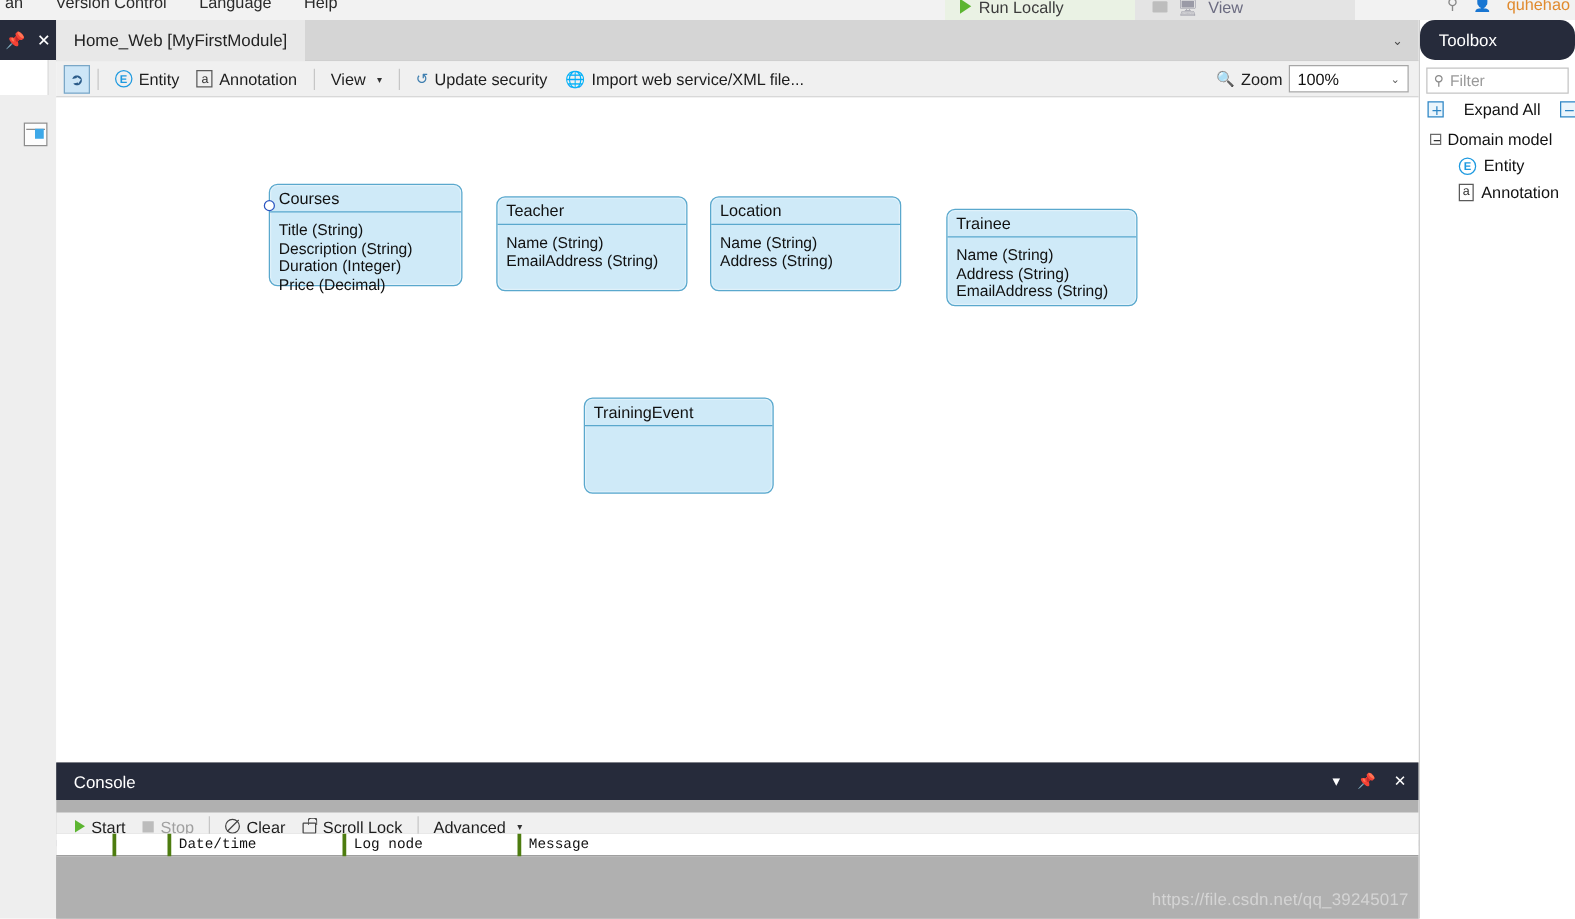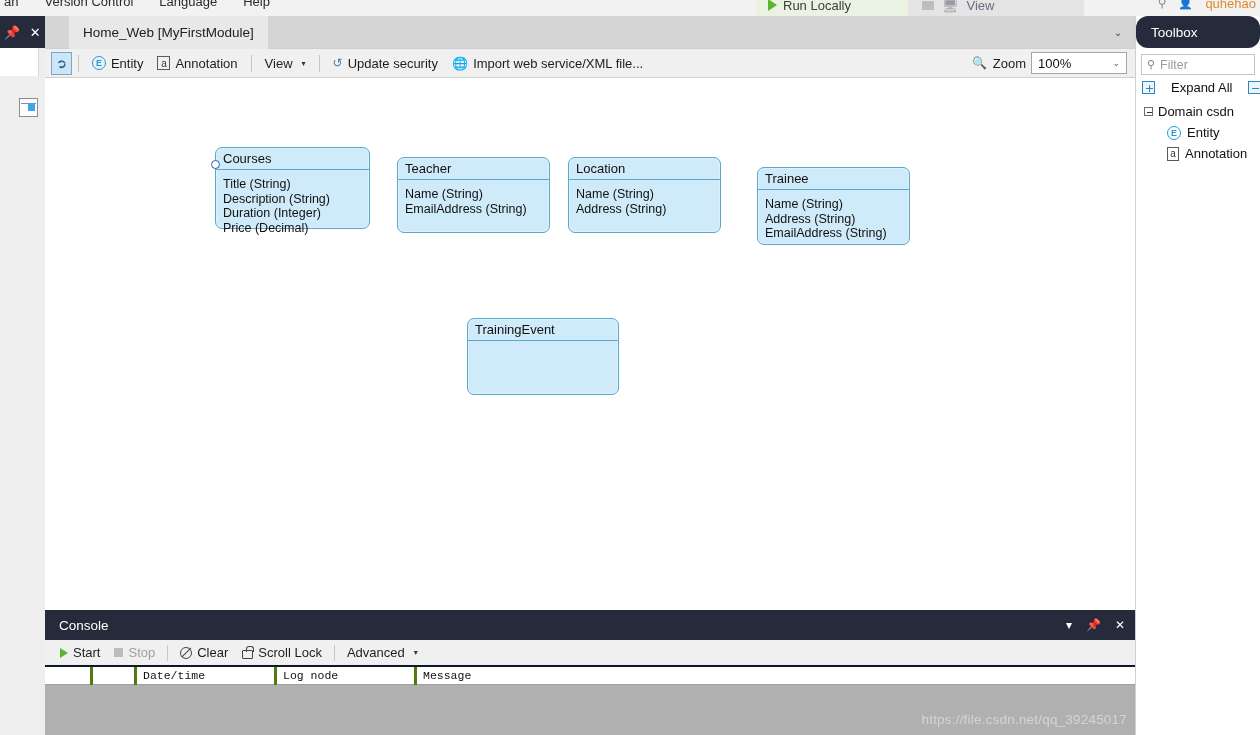--- a/index.html
+++ b/index.html
@@ -163,22 +163,22 @@
   .console-head {
     position: absolute; left: 0; top: 0; width: 1090px; height: 30px;
     background: #262b3b; color: #ffffff; display: flex; align-items: center;
     padding-left: 14px; font-size: 13.5px;
   }
   .console-head-ctrls {
     position: absolute; right: 10px; top: 0; height: 30px; display: flex;
     align-items: center; gap: 14px; color: #ffffff; font-size: 12px;
   }
   .console-toolbar {
-    position: absolute; left: 0; top: 30px; width: 1090px; height: 27px;
-    background: #f0f0f0; border-bottom: 2px solid #0f172a;
+    position: absolute; left: 0; top: 40px; width: 1090px; height: 27px;
+    background: #f0f0f0; border-bottom: 5px solid #0f172a;
     display: flex; align-items: center; padding-left: 8px;
   }
   .ct-btn { display: flex; align-items: center; gap: 5px; padding: 0 7px; font-size: 13px; color: #1d1d1d; }
   .ct-btn.dis { color: #a0a0a0; }
   .ct-sep { width: 1px; height: 16px; background: #c6c6c6; margin: 0 5px; }
   .ic-play { width:0;height:0;border-left:8px solid #5cb531;border-top:5px solid transparent;border-bottom:5px solid transparent; }
   .ic-stop { width: 9px; height: 9px; background: #bcbcbc; }
   .ic-clear {
     width: 12px; height: 12px; border: 1.4px solid #444; border-radius: 50%; position: relative;
   }
@@ -297,21 +297,21 @@
   <div class="left-rail">
     <div class="left-rail-head">
       <span class="ic">📌</span>
       <span class="ic">✕</span>
     </div>
     <div class="left-rail-white"></div>
     <div class="rail-btn"></div>
   </div>
 
   <div class="tabbar">
-    <div class="tab inactive" style="left:0;margin-left:24px;">
+    <div class="tab inactive" style="left:0;">
       <span>Home_Web [MyFirstModule]</span>
     </div>
     <div class="tabbar-chev">⌄</div>
   </div>
 
   <div class="edtoolbar">
     <div class="tb-btn sel">
       <span class="ic-cursor">➲</span>
     </div>
     <div class="tb-sep"></div>
@@ -450,21 +450,21 @@
     </div>
     <div class="expand-row">
       <span class="boxic plus"></span>
       <span>Expand All</span>
       <span class="boxic"></span>
       <span>Co</span>
     </div>
     <div class="tree">
       <div class="tree-root">
         <span class="minus-sq"></span>
-        <span>Domain csdn</span>
+        <span>Domain model</span>
       </div>
       <div class="tree-item">
         <span class="ti-entity">E</span>
         <span>Entity</span>
       </div>
       <div class="tree-item">
         <span class="ti-annot">a</span>
         <span>Annotation</span>
       </div>
     </div>

